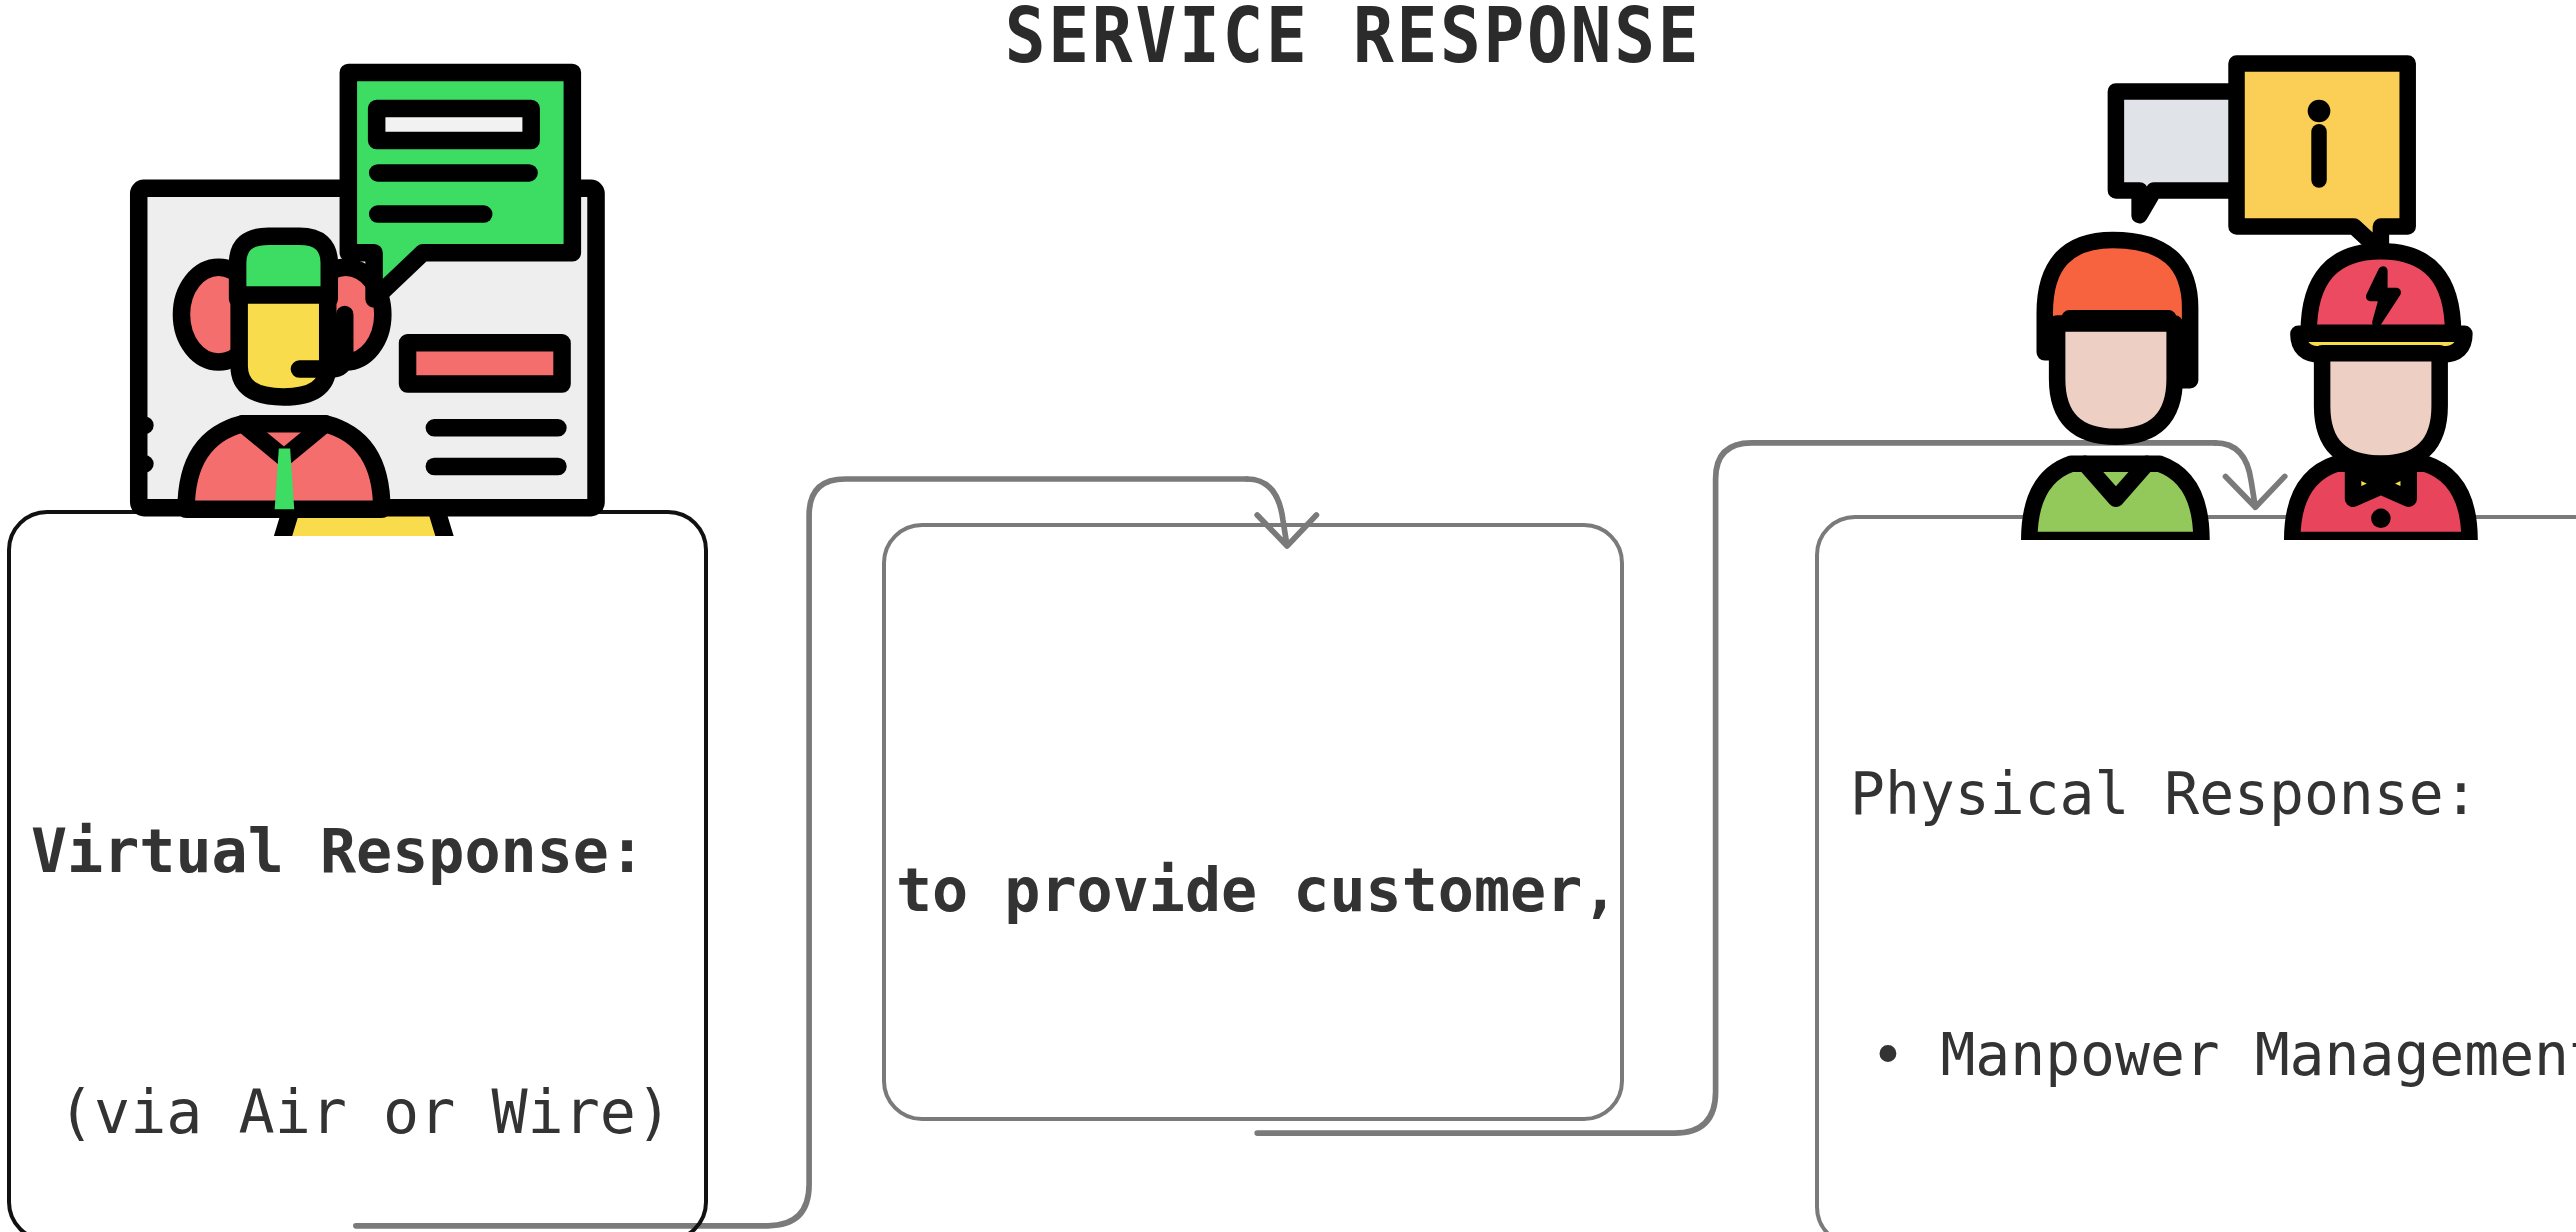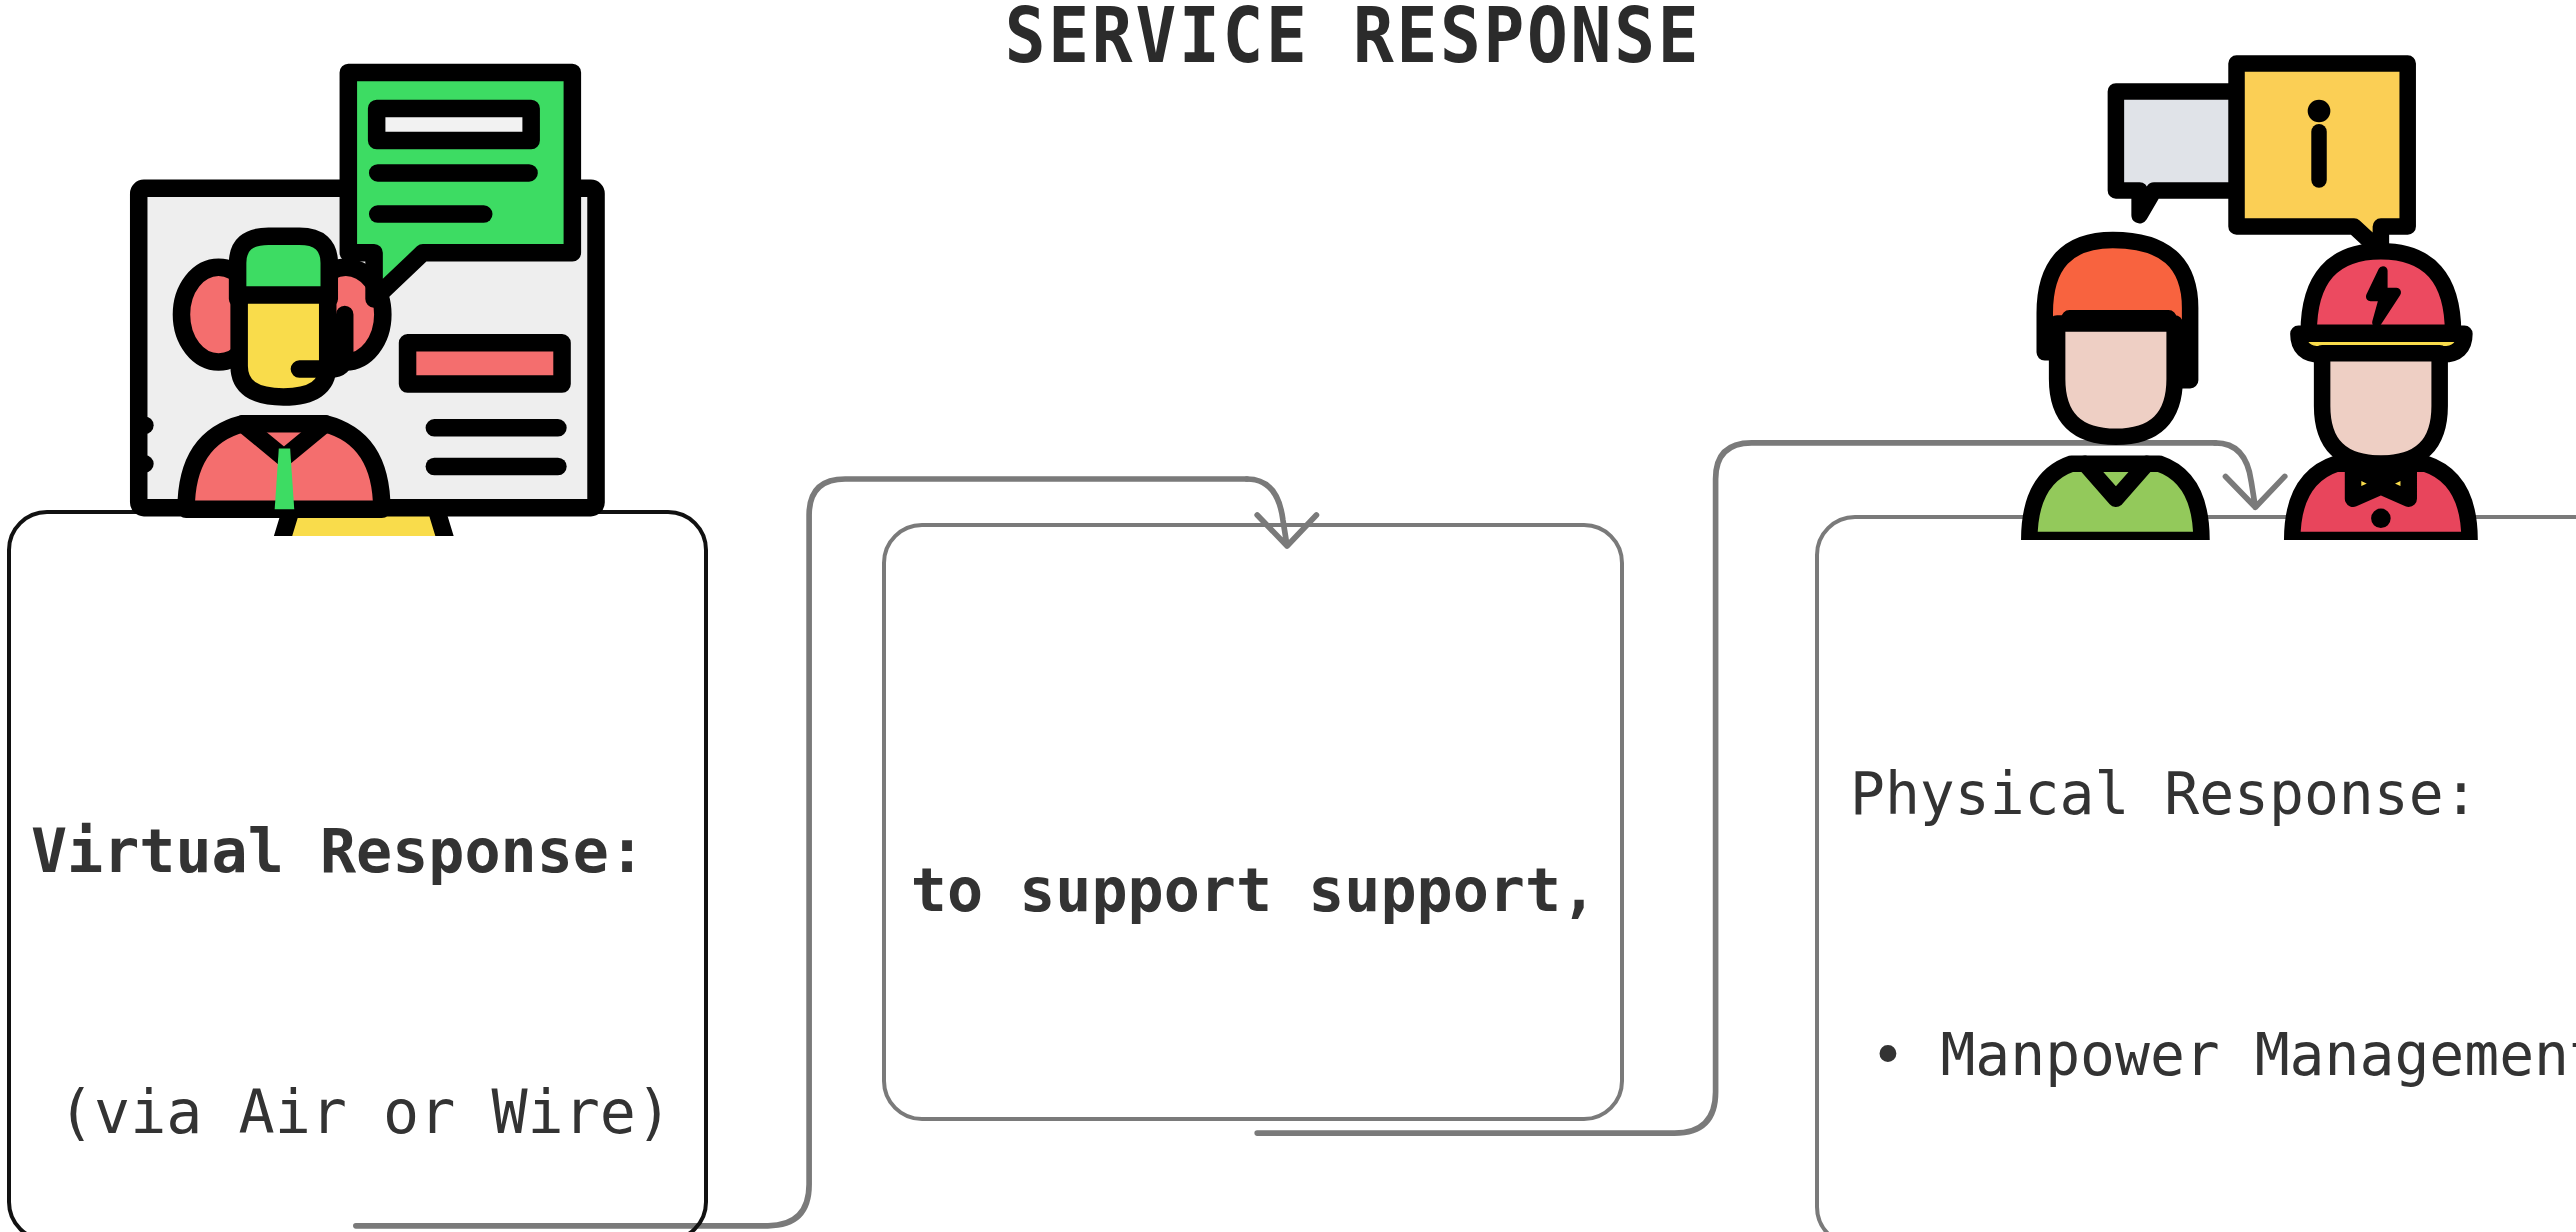--- a/index.html
+++ b/index.html
@@ -85,21 +85,21 @@
     <span class="hd">Virtual Response:</span>
     <span class="sub">(via Air or Wire)</span>
     
     
     
     
   </div>
 
   <div class="card" id="card-mid"></div>
   <div class="ctext" id="mid-text">
-    <span class="ln">to support support,</span>
+    <span class="ln">to provide customer,</span>
     
     
   </div>
 
   <div class="card" id="card-right"></div>
   <div class="ctext" id="right-text">
     <span class="hd">Physical Response:</span>
     <span class="b1">• Manpower Management</span>
     
     

